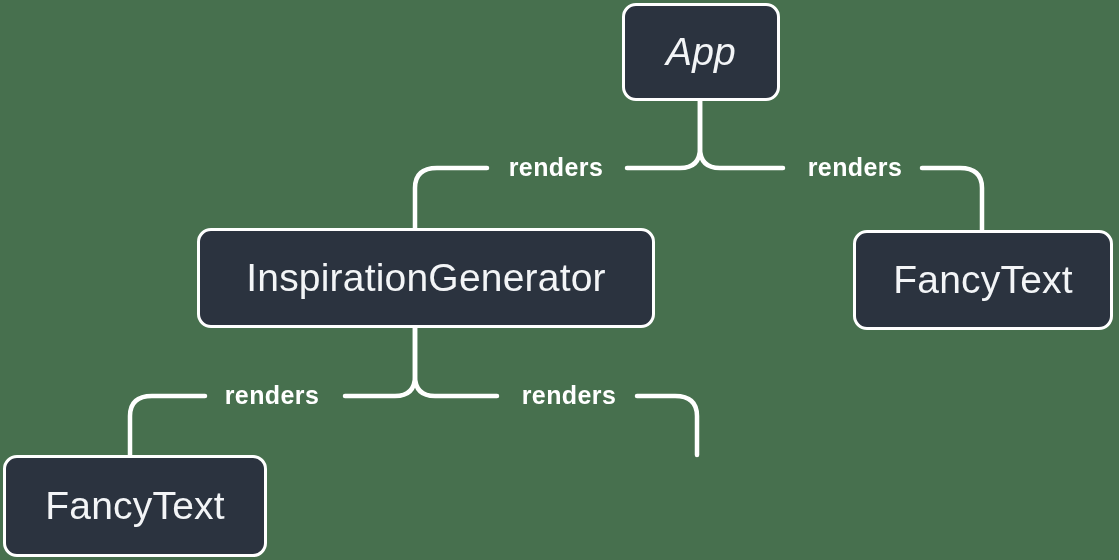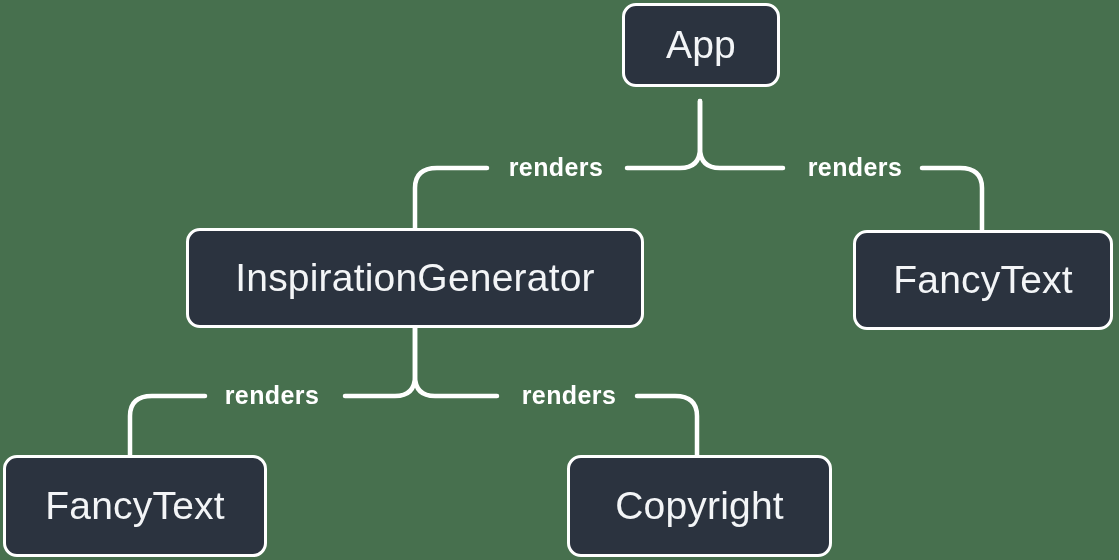--- a/index.html
+++ b/index.html
@@ -64,39 +64,36 @@
     <path d="M700 101 L700 148 Q700 168 720 168 L783 168"></path>
     <path d="M922 168 L960 168 Q982 168 982 188 L982 230"></path>
 
     <path d="M415 328 L415 376 Q415 396 395 396 L345 396"></path>
     <path d="M205 396 L152 396 Q130 396 130 416 L130 455"></path>
 
     <path d="M415 328 L415 376 Q415 396 435 396 L497 396"></path>
     <path d="M637 396 L675 396 Q697 396 697 416 L697 455"></path>
   </svg>
 
-  <div class="node" style="left:622px; top:3px; width:158px; height:84px;">
+  <div class="node" style="left:622px; top:3px; width:158px; height:98px;font-style:italic;">
     <span>App</span>
   </div>
 
-  <div class="node" style="left:186px; top:228px; width:458px; height:100px;">
+  <div class="node" style="left:197px; top:228px; width:458px; height:100px;">
     <span>InspirationGenerator</span>
   </div>
 
   <div class="node" style="left:853px; top:230px; width:260px; height:100px;">
     <span>FancyText</span>
   </div>
 
   <div class="node" style="left:3px; top:455px; width:264px; height:102px;">
     <span>FancyText</span>
   </div>
 
-  <div class="node" style="left:567px; top:455px; width:265px; height:102px;">
-    <span>Copyright</span>
-  </div>
 
   <div class="edge-label" style="left:556px; top:167px;">renders</div>
 
   <div class="edge-label" style="left:855px; top:167px;">renders</div>
 
   <div class="edge-label" style="left:272px; top:395px;">renders</div>
 
   <div class="edge-label" style="left:569px; top:395px;">renders</div>
 
 </div>

